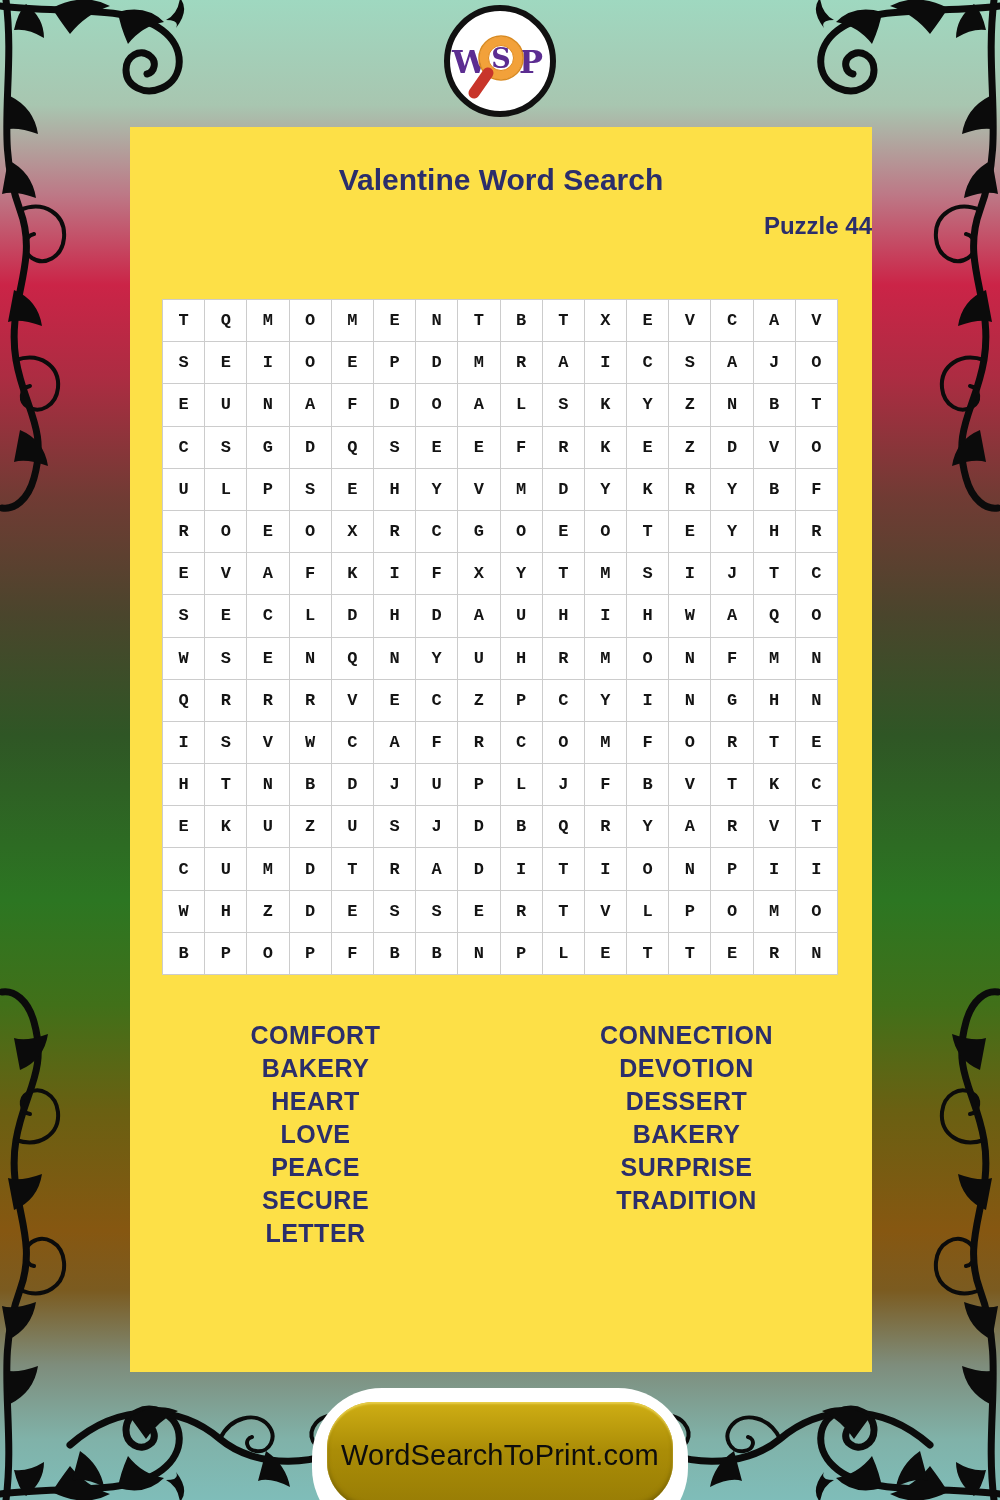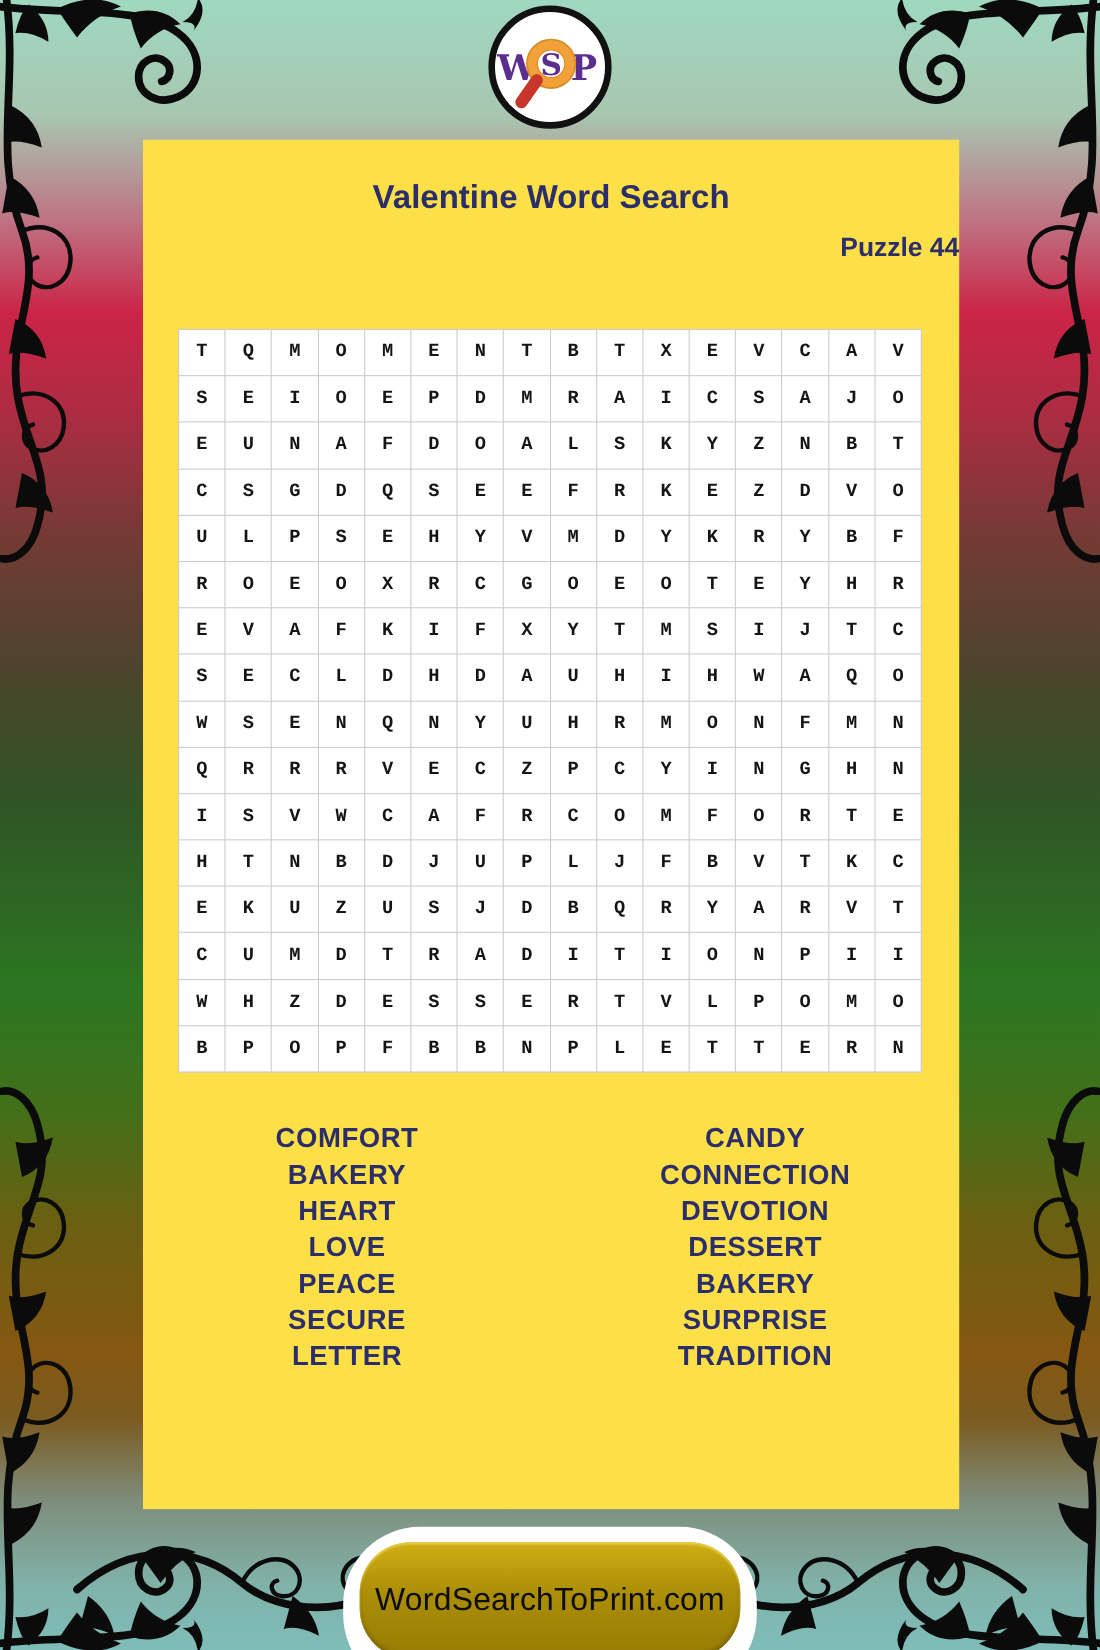--- a/index.html
+++ b/index.html
@@ -397,21 +397,20 @@
     <ul>
         <li>COMFORT</li>
         <li>BAKERY</li>
         <li>HEART</li>
         <li>LOVE</li>
         <li>PEACE</li>
         <li>SECURE</li>
         <li>LETTER</li>
       </ul>
     <ul>
-        <li>CANDY</li>
         <li>CONNECTION</li>
         <li>DEVOTION</li>
         <li>DESSERT</li>
         <li>BAKERY</li>
         <li>SURPRISE</li>
         <li>TRADITION</li>
       </ul>
   </div>
 </div>
 

